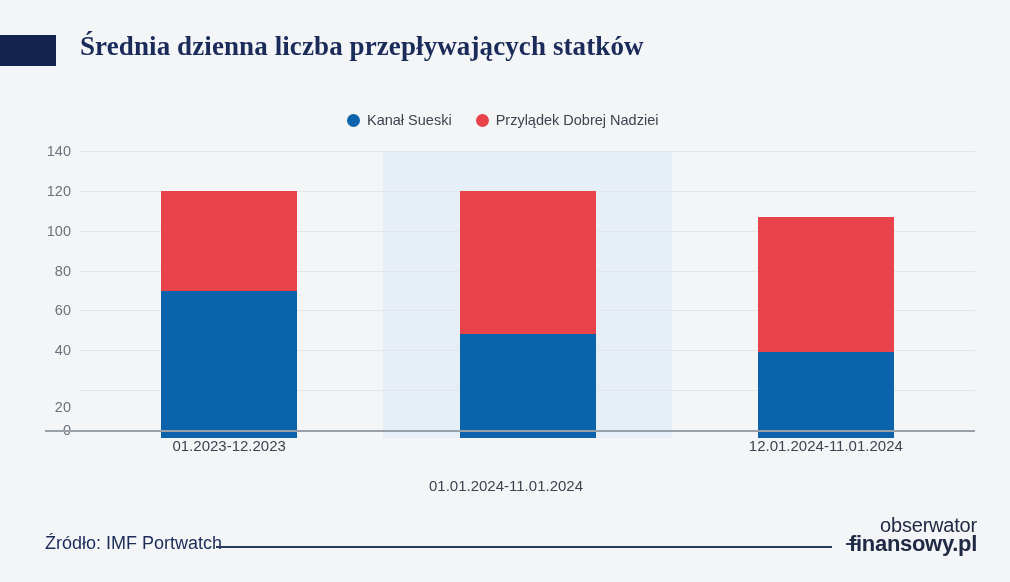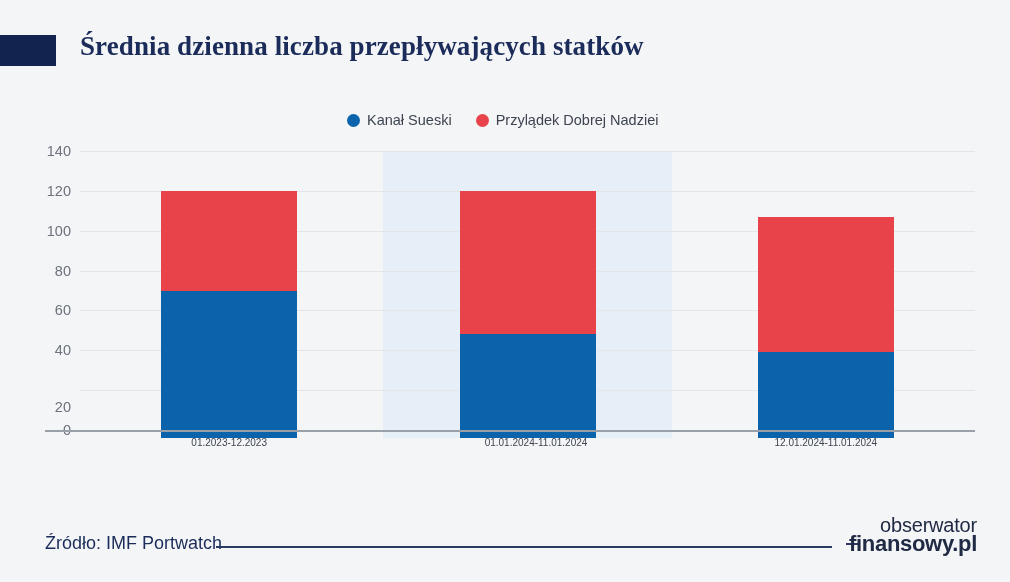--- a/index.html
+++ b/index.html
@@ -139,21 +139,21 @@
   .xlabels {
     position: absolute;
     left: 35px;
     right: 0;
     top: 297px;
     height: 22px;
   }
   .xlabel {
     position: absolute;
     transform: translateX(-50%);
-    font-size: 10px;
+    font-size: 15px;
     color: #3d4450;
     white-space: nowrap;
   }
 
   
   .note {
     position: absolute;
     left: 45px;
     top: 485px;
     font-size: 13.5px;
@@ -259,21 +259,21 @@
           </div>
           <div class="bar-group" style="left: 677.833px; width: 136px; height: 279px;">
             <div class="bar-seg" style="bottom: 0px; height: 85.6929px; background: rgb(11, 100, 171);"></div>
             <div class="bar-seg" style="bottom: 85.6929px; height: 135.514px; background: rgb(232, 67, 74);"></div>
           </div>
         </div>
       <div class="axis-baseline"></div>
     </div>
     <div class="xlabels" id="xlabels">
         <div class="xlabel" style="left: 149.167px;">01.2023-12.2023</div>
-        <div class="xlabel" style="left: 456px;">01.01.2024-11.01.2024</div>
+        <div class="xlabel" style="left: 426px; margin-top: 40px;">01.01.2024-11.01.2024</div>
         <div class="xlabel" style="left: 745.833px;">12.01.2024-11.01.2024</div>
       </div>
   </div>
 
   <div class="source">Źródło: IMF Portwatch</div>
   <div class="source-rule"></div>
   <div class="logo-dash"></div>
   <div class="logo">
     <div class="logo-top">obserwator</div>
     <div class="logo-bottom">finansowy.pl</div>

